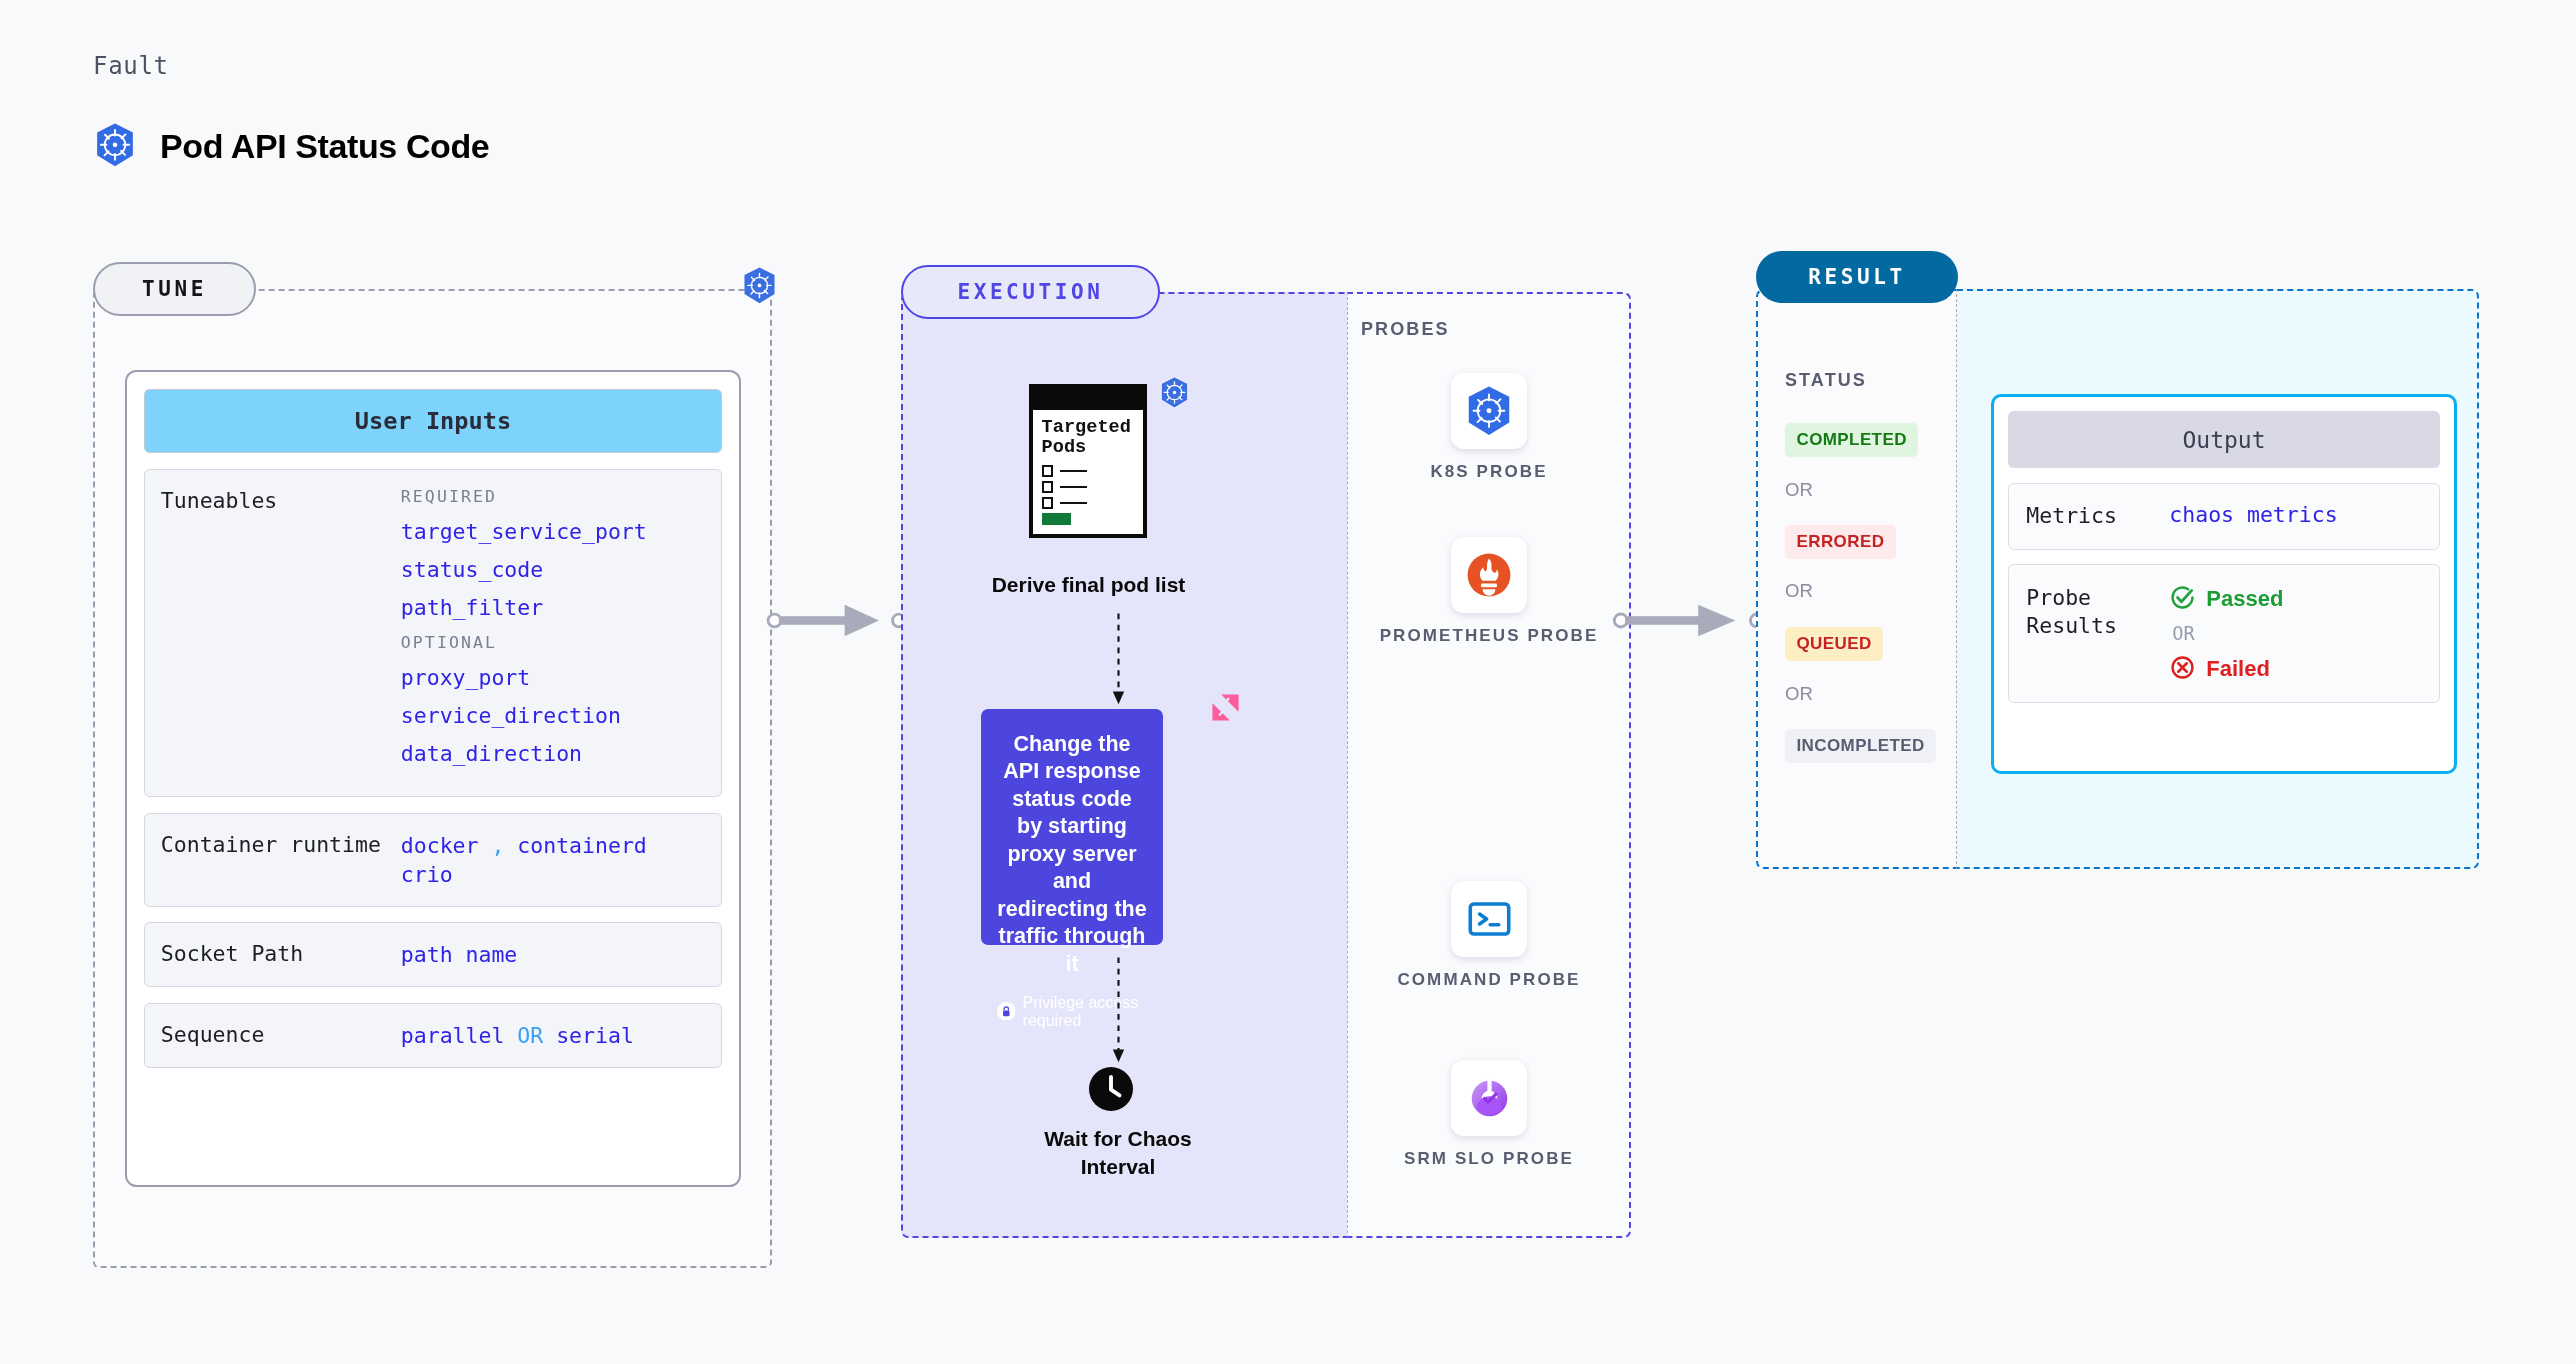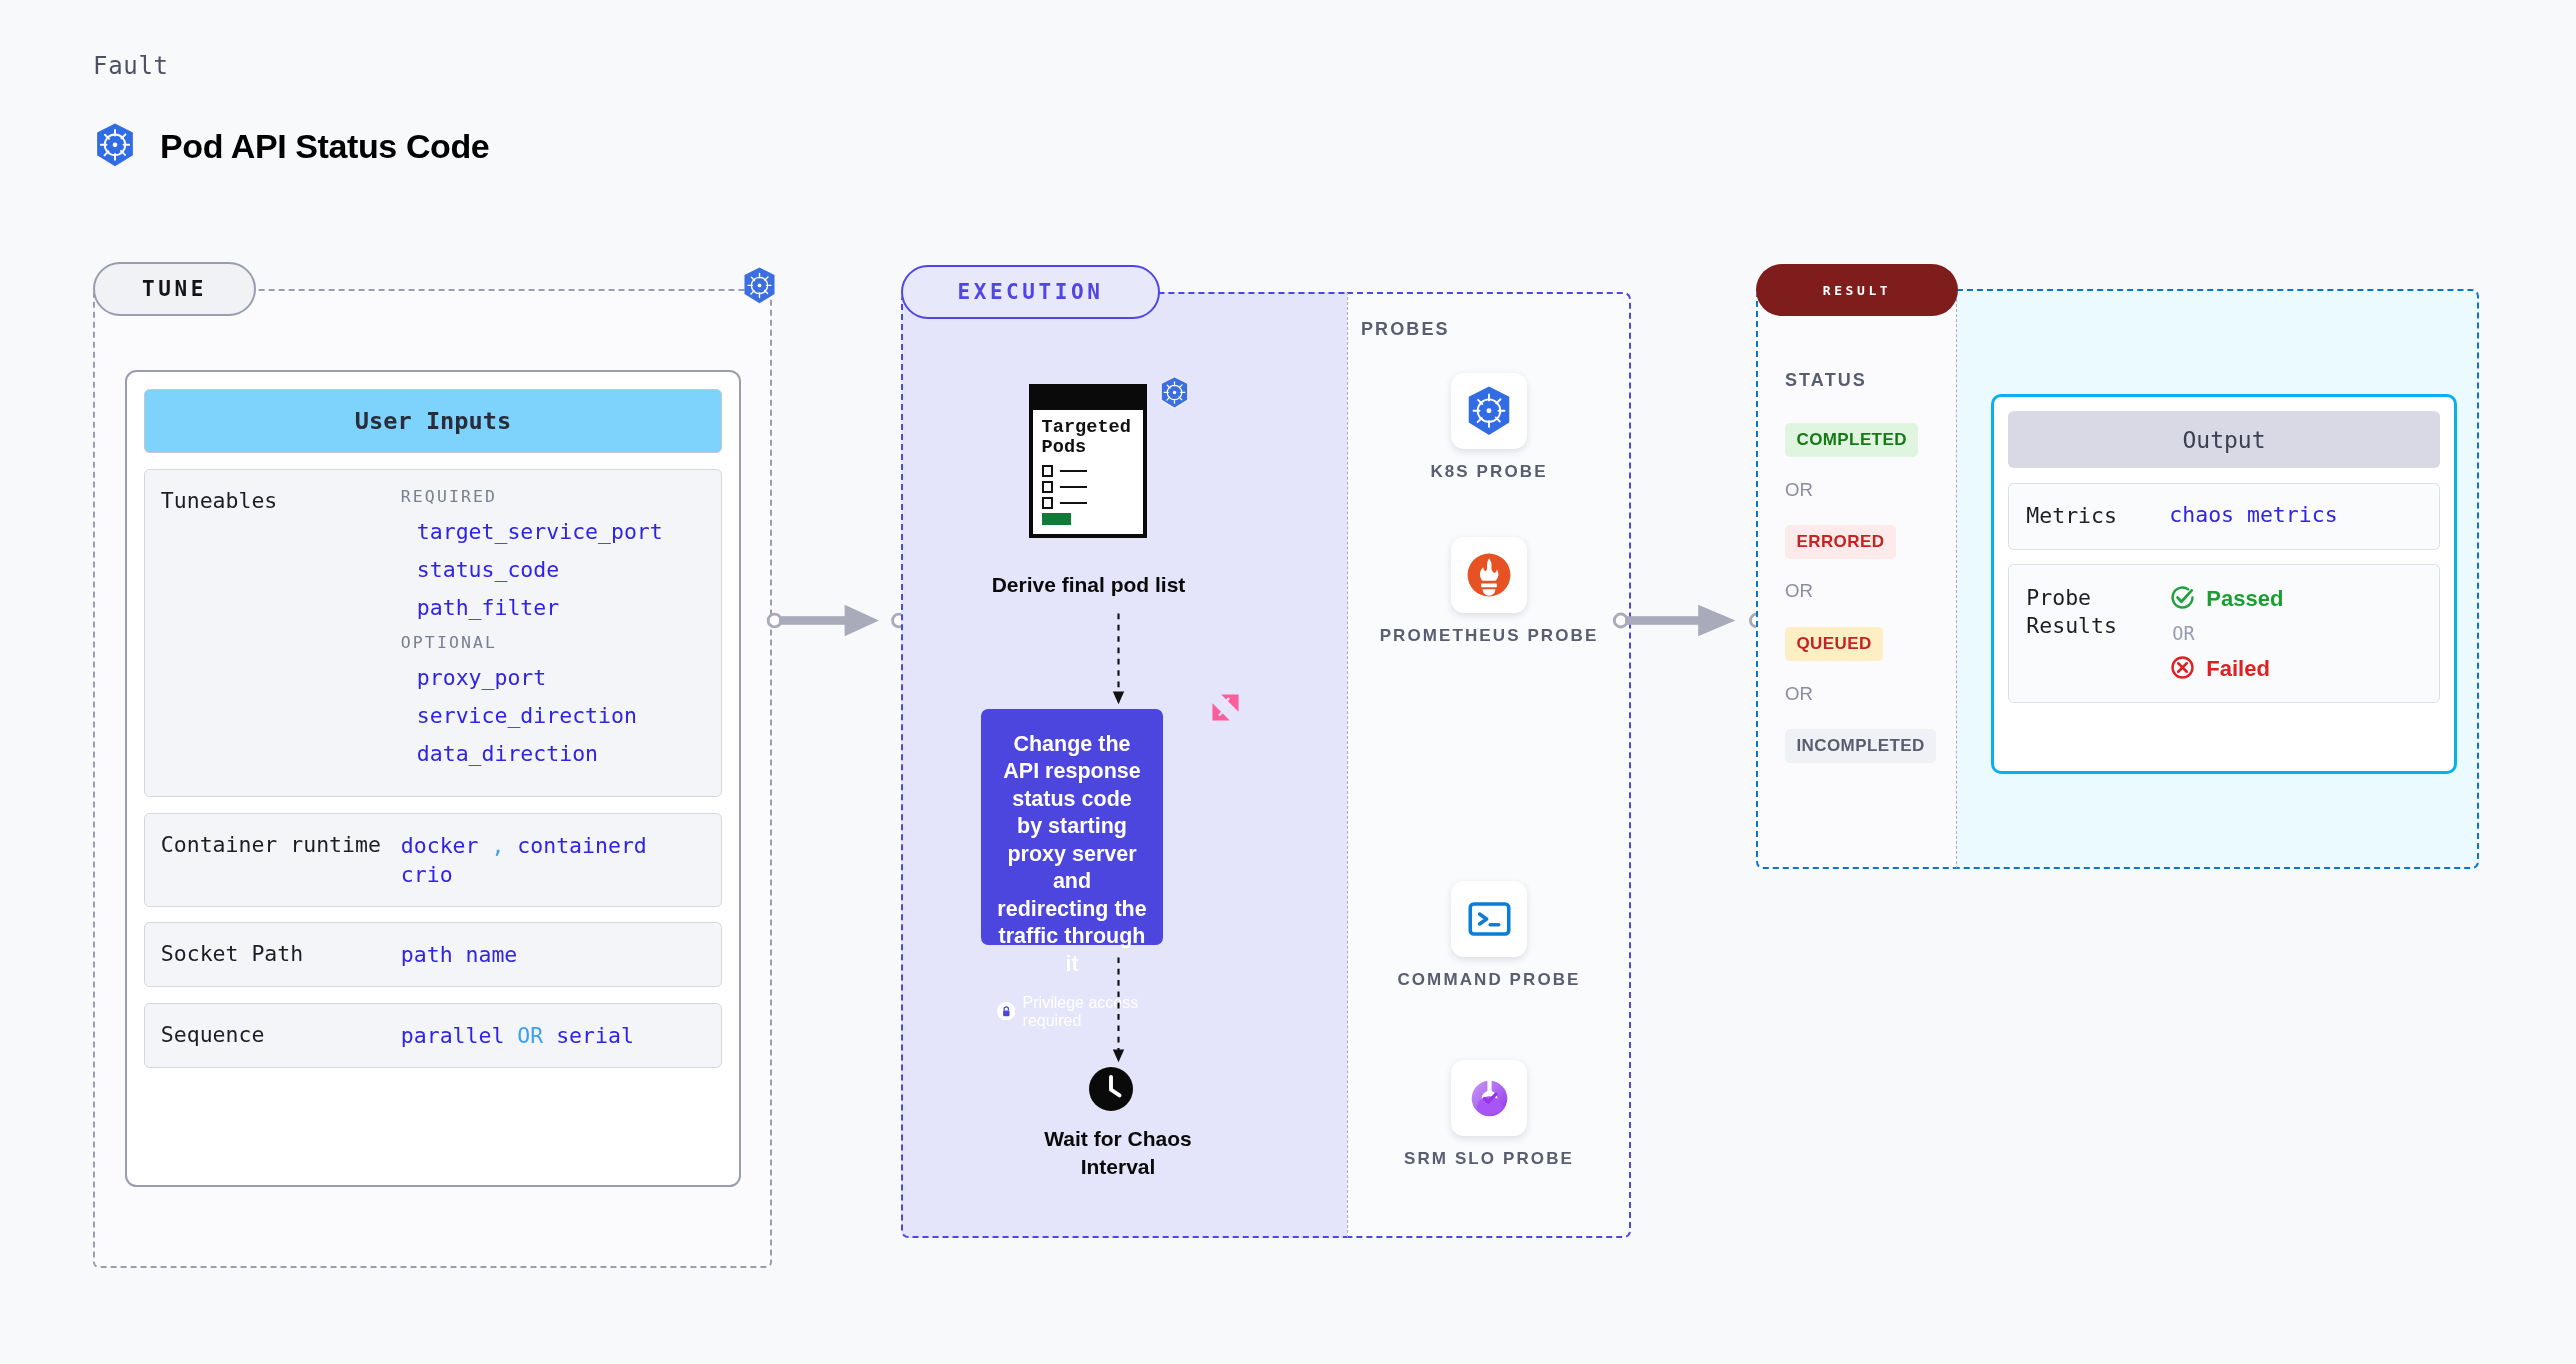--- a/index.html
+++ b/index.html
@@ -33,22 +33,22 @@
   }
   .pill-tune {
     left: 93px; top: 262px; width: 163px; height: 54px;
     background: #f1f2f6; border: 2.1px solid #9a9db0; color: #14141a; font-size: 21px;
   }
   .pill-exec {
     left: 901px; top: 265px; width: 259px; height: 54px;
     background: #e8e8fb; border: 2.1px solid #4f46e5; color: #4f46e5; font-size: 21px;
   }
   .pill-result {
-    left: 1756px; top: 264px; width: 202px; height: 52px;
-    background: #7f1d1d; border: none; color: #fff; font-size: 13px;
+    left: 1756px; top: 251px; width: 202px; height: 52px;
+    background: #0369a1; border: none; color: #fff; font-size: 21px;
   }
 
   
   .tune-panel {
     position: absolute; left: 93px; top: 289px; width: 679px; height: 979px;
     border: 2.1px dashed #9a9db0; border-radius: 5.7px; background: #fbfbfd;
   }
   .k8s-badge-tune { position: absolute; left: 741px; top: 266px; z-index: 7; }
 
   .inputs-card {
@@ -71,21 +71,21 @@
     font-family: "DejaVu Sans Mono", monospace; font-size: 21.5px; color: #1c1d26; line-height: 1.32;
   }
   .row-value { flex: 1; font-family: "DejaVu Sans Mono", monospace; font-size: 21.5px; line-height: 1.35; }
   .kw { color: #2f23e8; }
   .kw-or { color: #3aa0f5; }
   .sep { color: #3aa0f5; }
   .grp-label {
     font-family: "DejaVu Sans Mono", monospace; font-size: 16.5px; color: #7b7d91;
     letter-spacing: 2.1px; margin-bottom: 4.3px;
   }
-  .tune-item { color: #2f23e8; font-size: 21.5px; margin: 13px 0 13px 16px; font-family: "DejaVu Sans Mono", monospace; }
+  .tune-item { color: #2f23e8; font-size: 21.5px; margin: 13px 0 13px 0; font-family: "DejaVu Sans Mono", monospace; }
   .tuneables-body { flex: 1; }
 
   
   .exec-panel {
     position: absolute; left: 901px; top: 292px; width: 446px; height: 946px;
     background: #e4e4fb; border: 2.9px dashed #4f46e5;
     border-right: none; border-radius: 7.2px 0 0 7.2px;
   }
   .probes-panel {
     position: absolute; left: 1347px; top: 292px; width: 284px; height: 946px;

